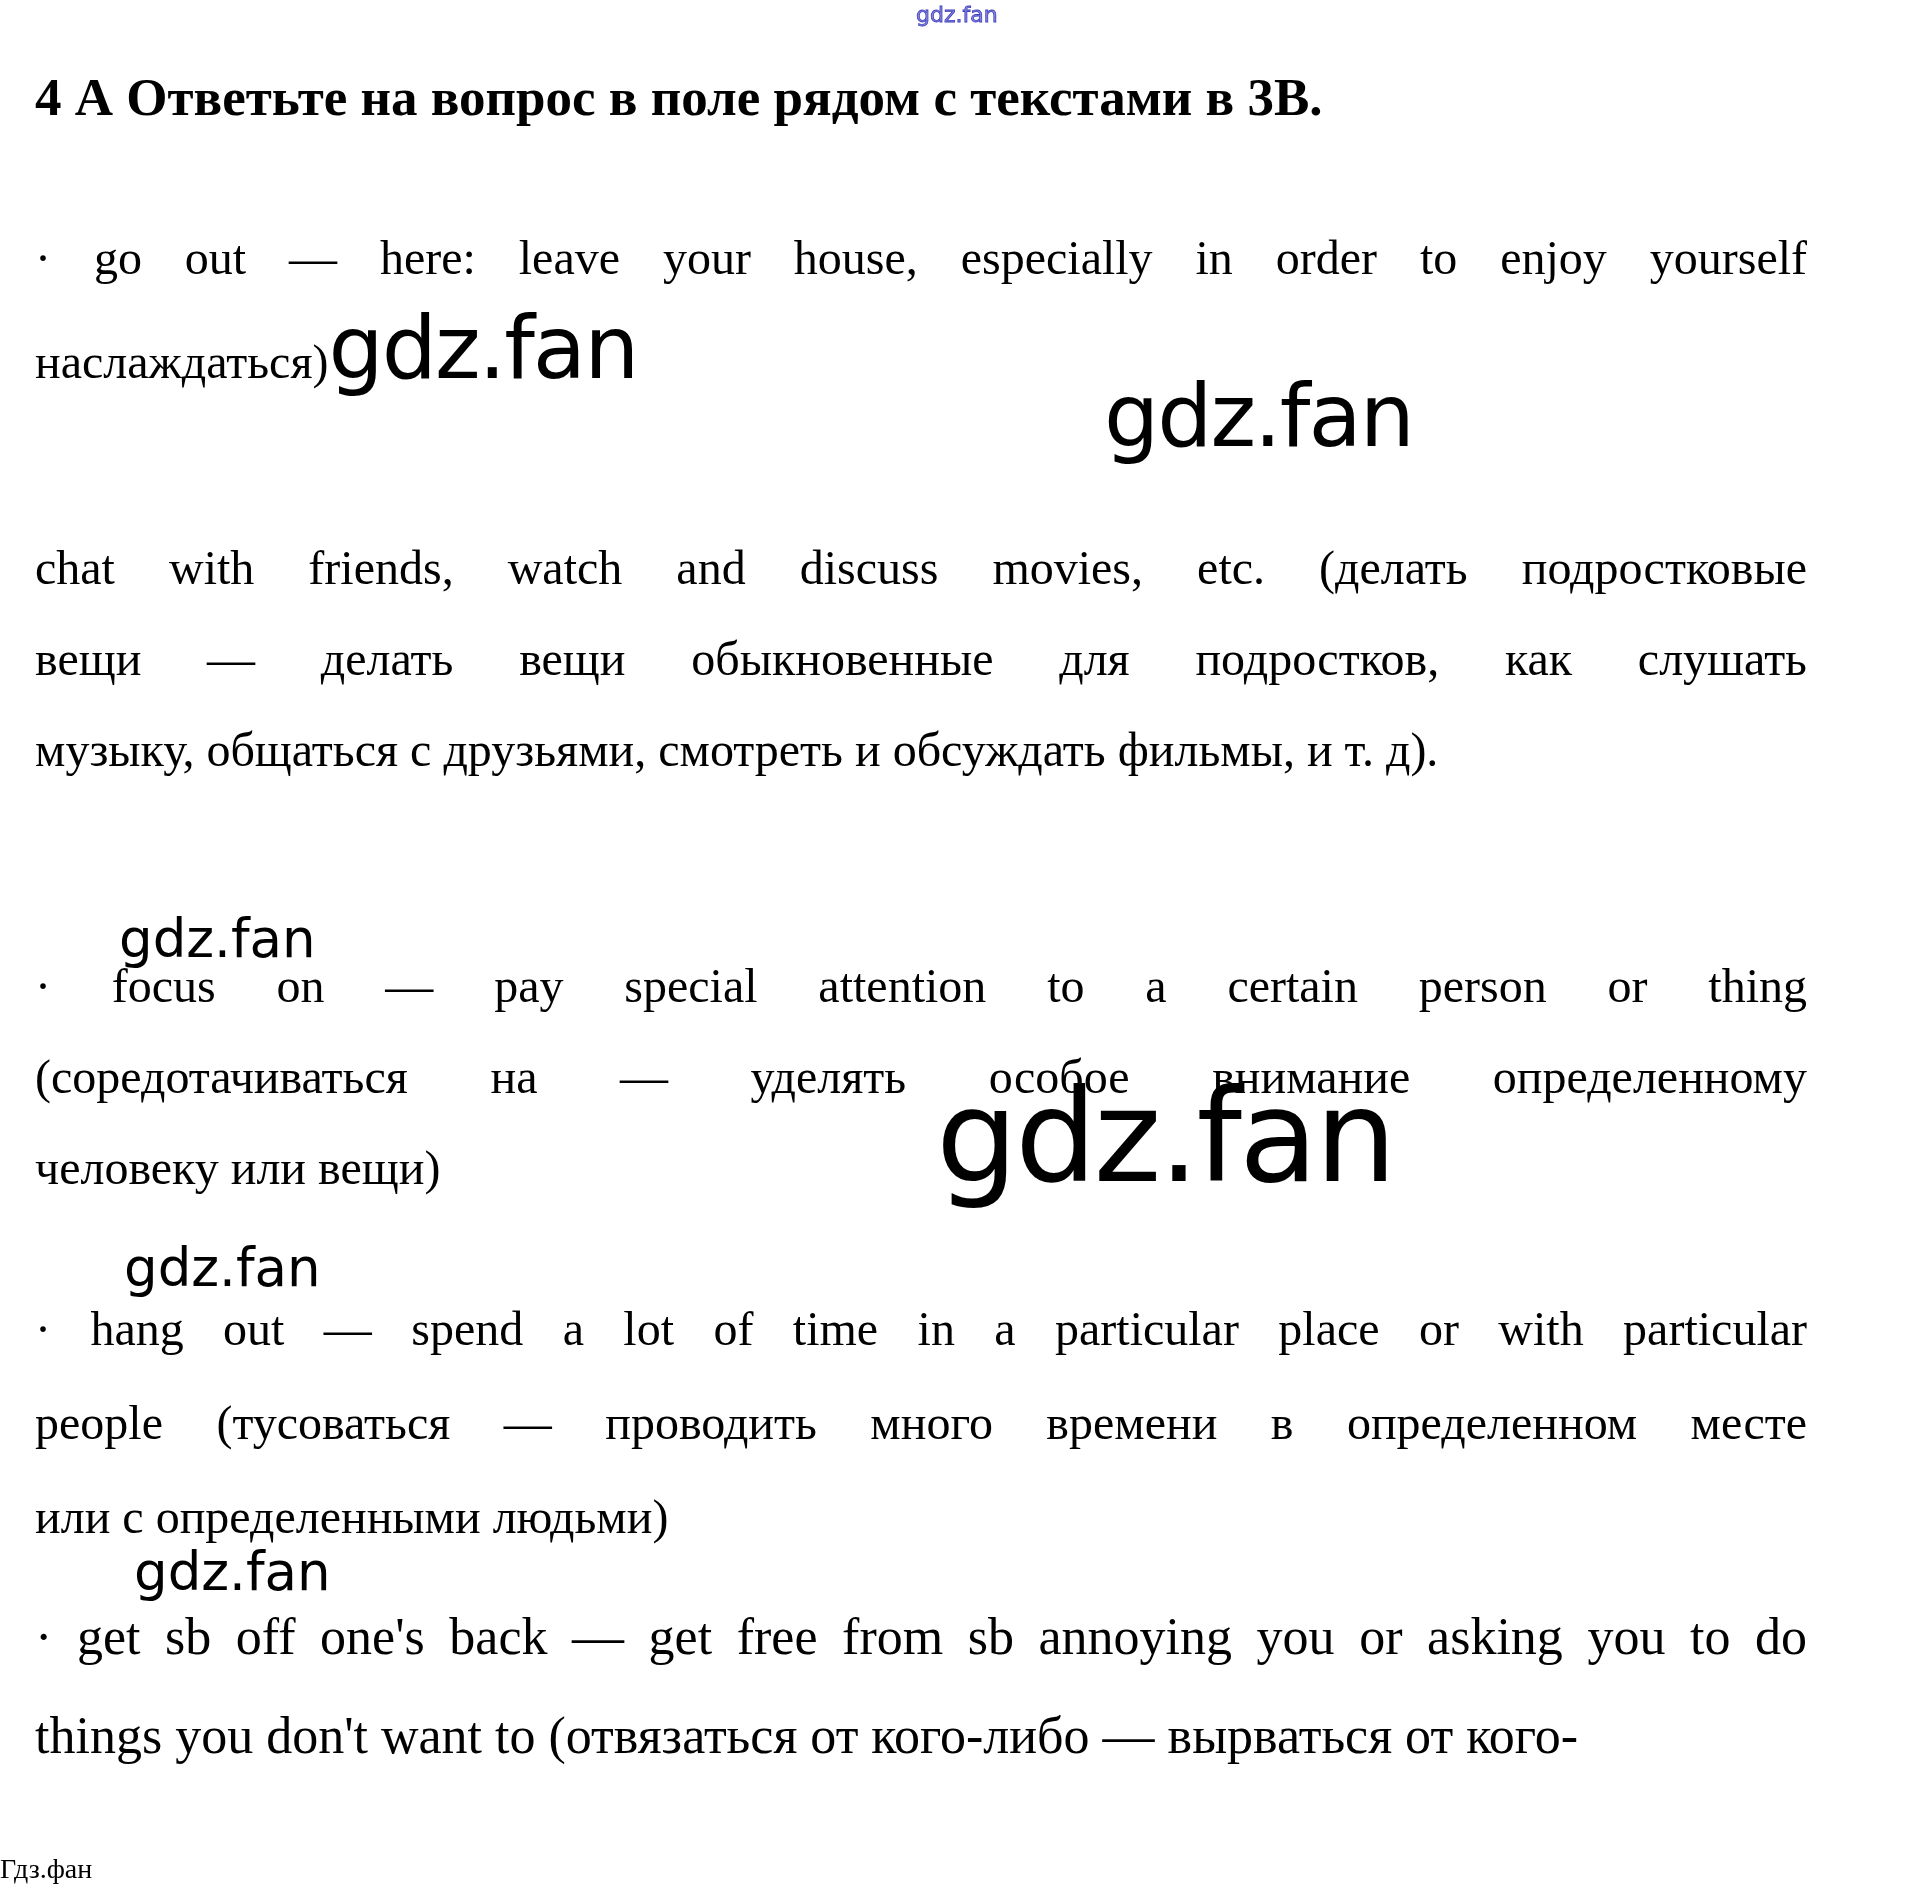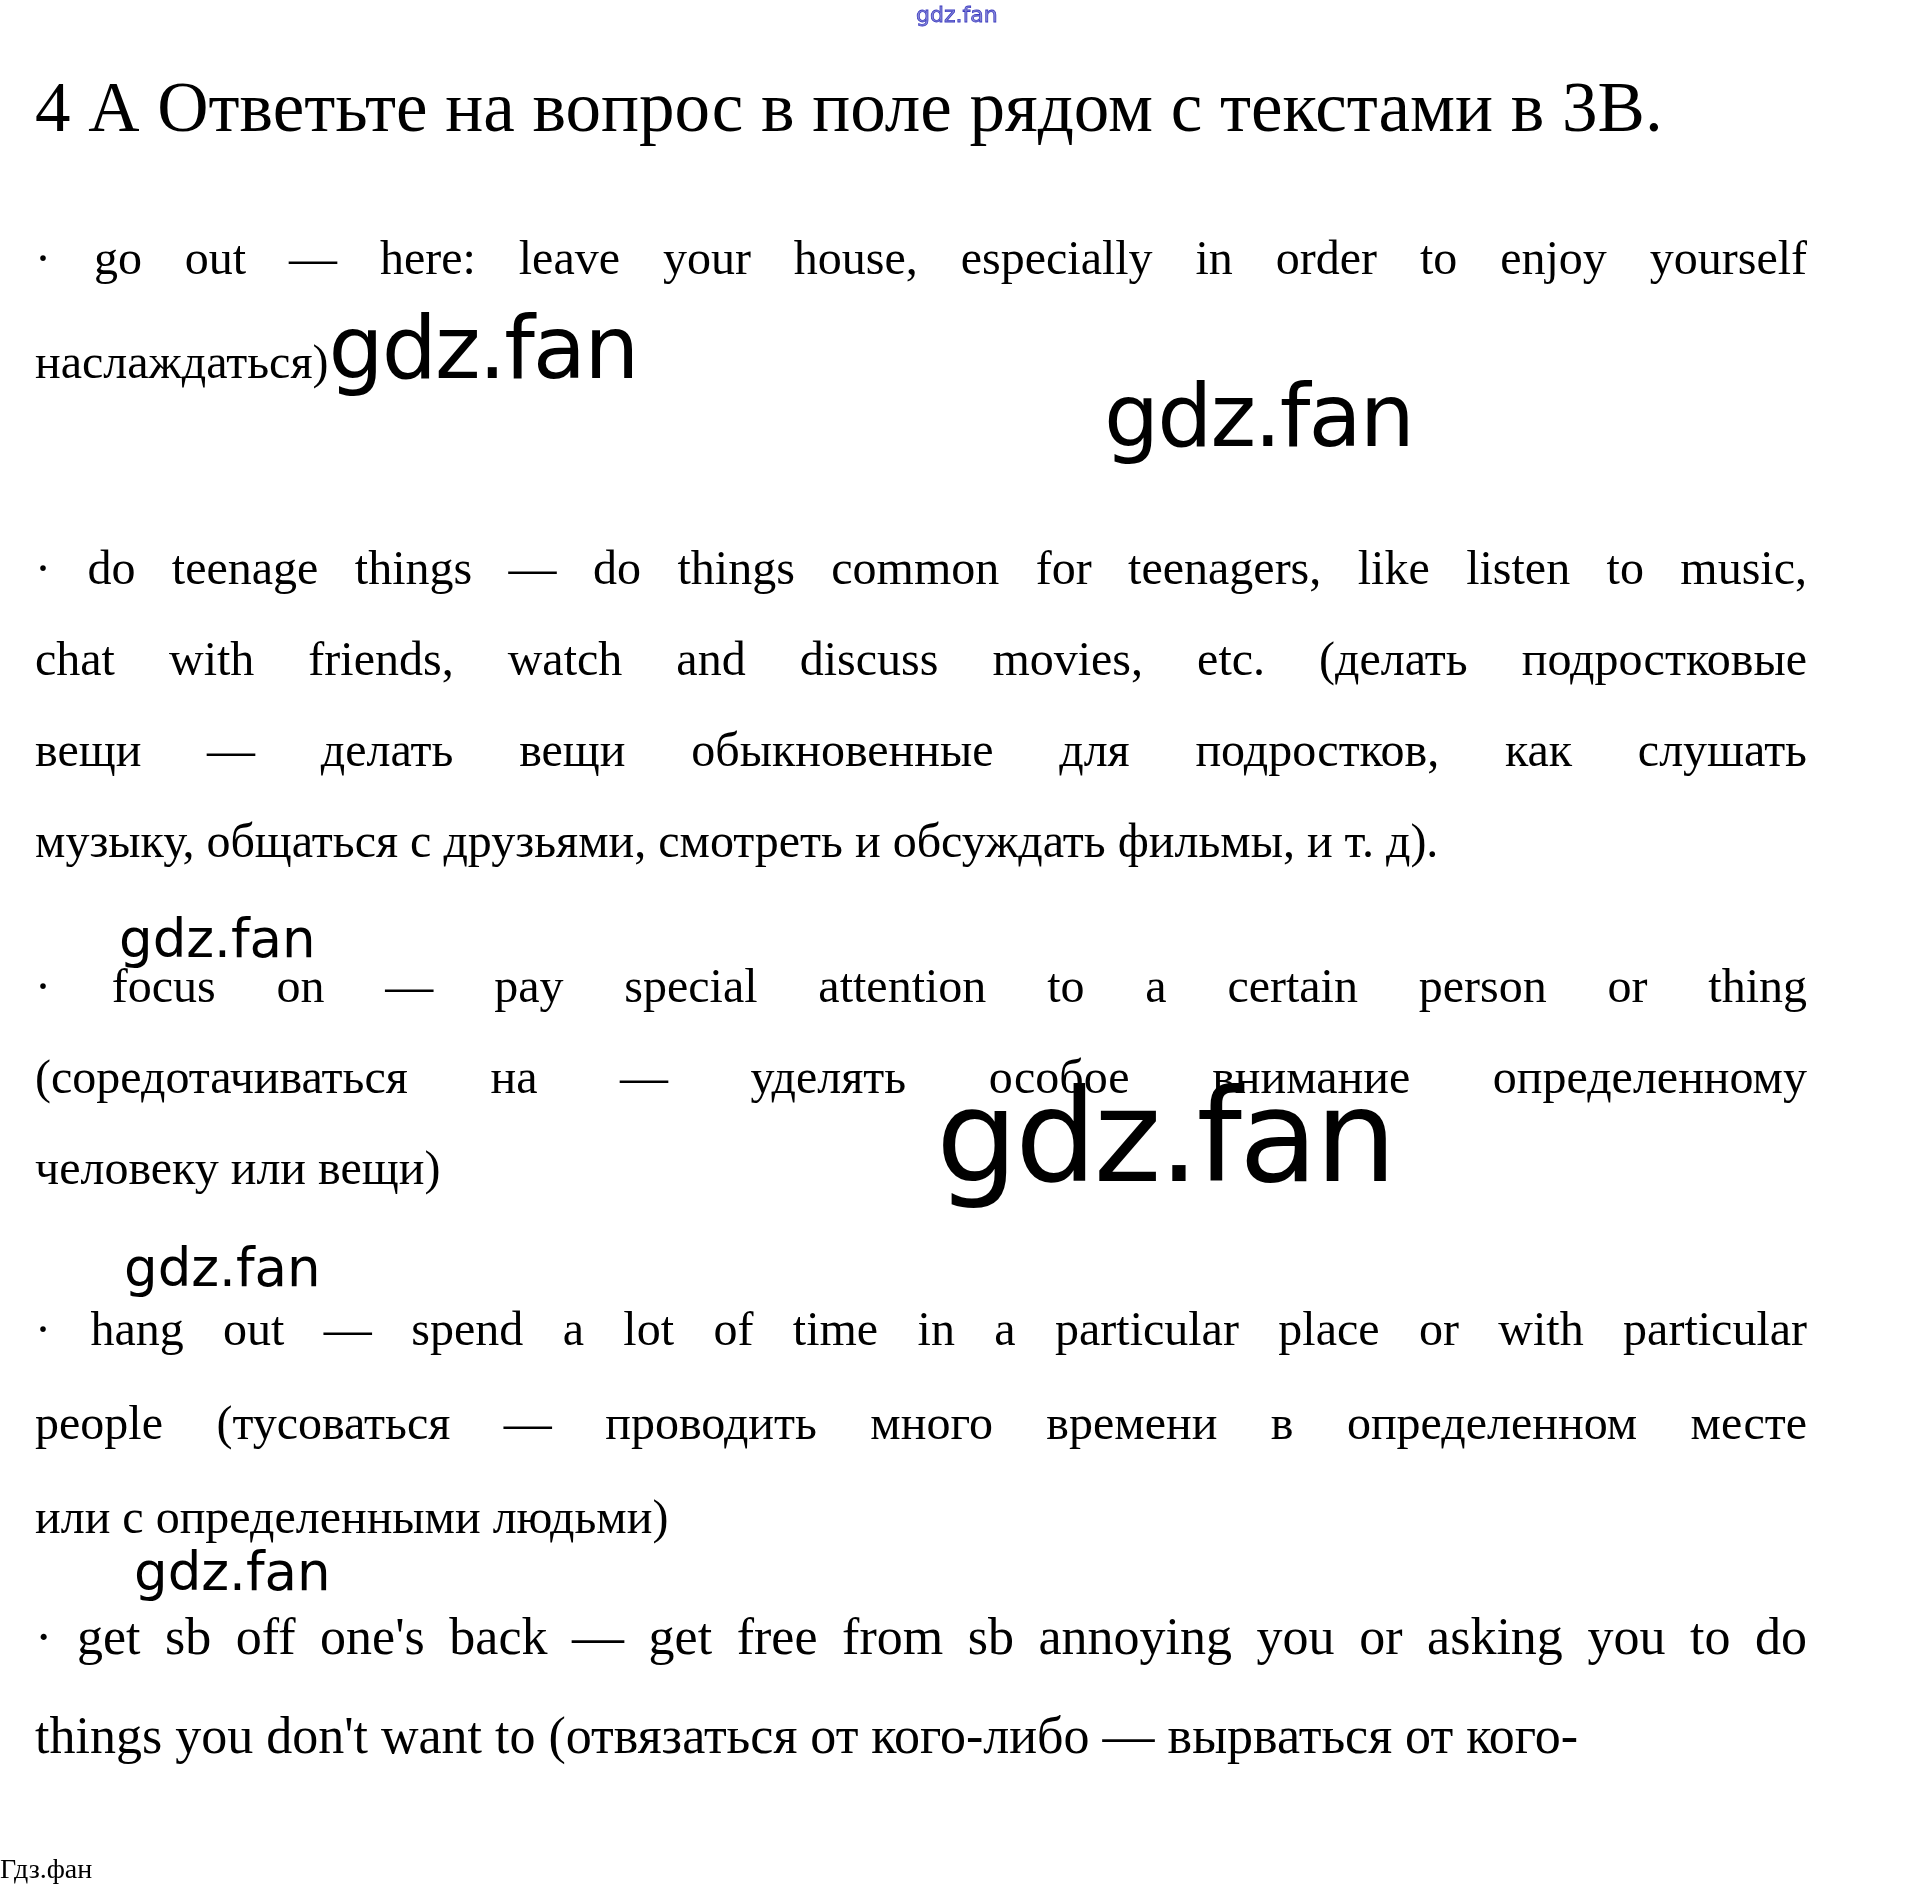--- a/index.html
+++ b/index.html
@@ -12,22 +12,22 @@
     font-family: "Liberation Serif", serif;
     overflow: hidden;
   }
 
   
   .heading {
     position: absolute;
     left: 35px;
     top: 68px;
     width: 1772px;
-    font-size: 71px;
-    font-weight: normal;
+    font-size: 53px;
+    font-weight: bold;
     line-height: 1.1;
     white-space: nowrap;
   }
 
   
   .para {
     position: absolute;
     left: 35px;
     width: 1772px;
     font-size: 48px;
@@ -91,21 +91,20 @@
 
   <div class="heading">4 А Ответьте на вопрос в поле рядом с текстами в 3В.</div>
 
   <div class="para p1">
     <div class="line">· go out — here: leave your house, especially in order to enjoy yourself</div>
     <div class="line last"><span>наслаждаться)</span><span class="wm-inline">gdz.fan</span></div>
   </div>
   <div class="wm wm-p1-right">gdz.fan</div>
 
   <div class="para p2">
-    <div class="line">· do teenage things — do things common for teenagers, like listen to music,</div>
     <div class="line">chat with friends, watch and discuss movies, etc. (делать подростковые</div>
     <div class="line">вещи — делать вещи обыкновенные для подростков, как слушать</div>
     <div class="line last">музыку, общаться с друзьями, смотреть и обсуждать фильмы, и т. д).</div>
   </div>
 
   <div class="wm wm-small-1">gdz.fan</div>
 
   <div class="para p3">
     <div class="line">· focus on — pay special attention to a certain person or thing</div>
     <div class="line">(соредотачиваться на — уделять особое внимание определенному</div>

